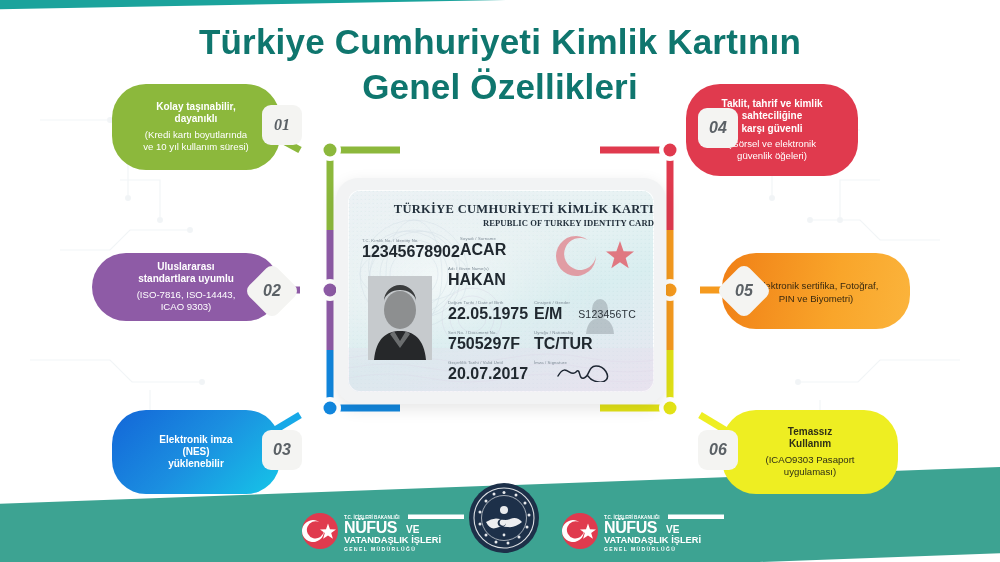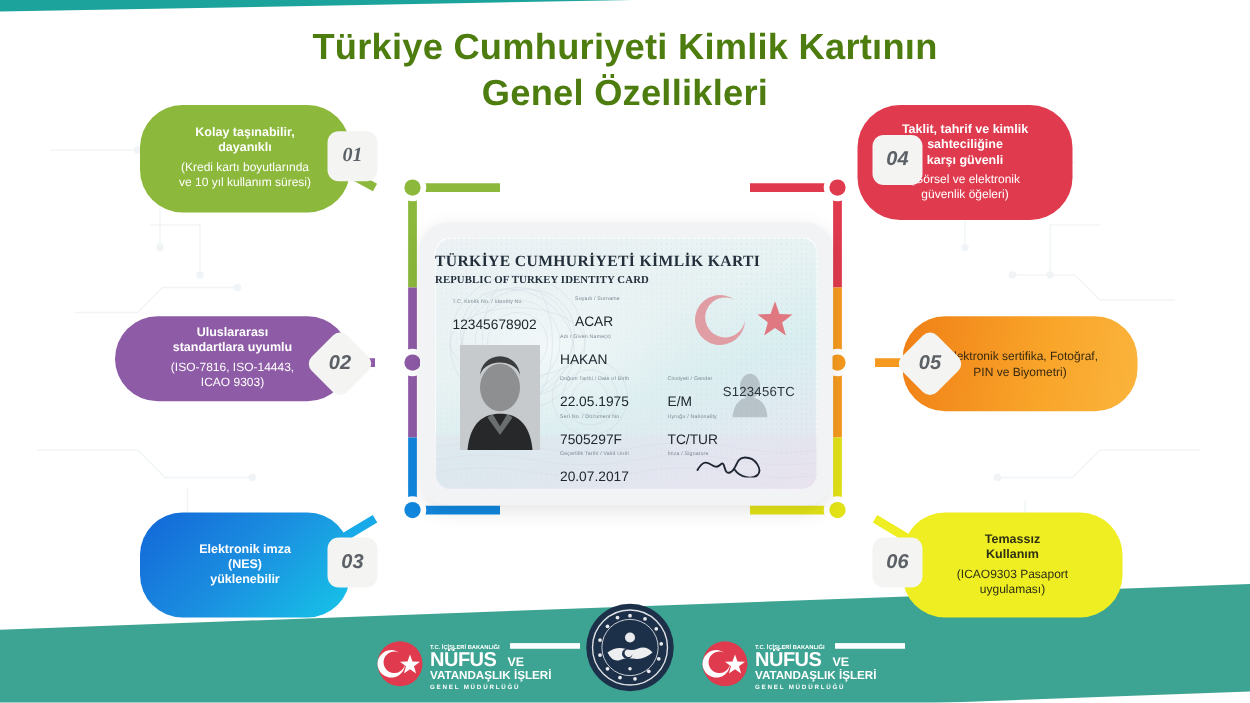--- a/index.html
+++ b/index.html
@@ -25,21 +25,21 @@
   }
 
   
   .circuit {
     position:absolute; inset:60px 0 70px 0; opacity:.14;
   }
 
   
   .title {
     position:absolute; left:0; right:0; top:20px; text-align:center;
-    color:#4d7c0f; font-weight:bold; font-size:29px; line-height:1.28;
+    color:#0f766e; font-weight:bold; font-size:35px; line-height:1.28;
     letter-spacing:.2px;
   }
   .title span { display:block; }
 
   
   .frame { position:absolute; inset:0; }
 
   
   .card-shell {
     position:absolute; left:336px; top:178px; width:330px; height:226px;
@@ -51,35 +51,35 @@
     width:100%; height:100%; border-radius:12px; overflow:hidden;
     position:relative;
     background:
       linear-gradient(160deg,#eef3f6 0%,#e7f2f3 38%,#d9eef0 60%,#eae6f1 100%);
     box-shadow:inset 0 0 0 1px rgba(255,255,255,.9);
   }
   .guilloche {
     position:absolute; inset:0; opacity:.55;
   }
   .card-head {
-    position:absolute; left:0; right:0; top:12px; text-align:left;
+    position:absolute; left:0; right:0; top:12px; text-align:right;
   }
   .card-head .t1 {
     font-family:"Liberation Serif", serif; font-weight:bold;
     font-size:12.5px; color:#23303c; letter-spacing:.3px;
   }
   .card-head .t2 {
     font-family:"Liberation Serif", serif; font-weight:bold;
     font-size:8.6px; color:#23303c; letter-spacing:.1px; margin-top:1px;
   }
   .flag-mark { position:absolute; right:16px; top:38px; width:86px; height:56px; }
 
   .fl { position:absolute; font-family:"Liberation Sans", sans-serif; }
   .fl-lab { font-size:4.2px; color:#7d8a95; letter-spacing:.15px; white-space:nowrap; }
-  .fl-val { font-size:11px; color:#20282f; font-weight:normal; white-space:nowrap;margin-top:11px; }
+  .fl-val { font-size:16px; color:#20282f; font-weight:bold; white-space:nowrap; }
 
   .photo {
     position:absolute; left:20px; top:86px; width:64px; height:84px;
     background:linear-gradient(#cfd3d6,#b9bec2);
     overflow:hidden;
   }
   .ghost {
     position:absolute; right:38px; top:104px; width:32px; height:40px; opacity:.45;
   }
   .serial {

